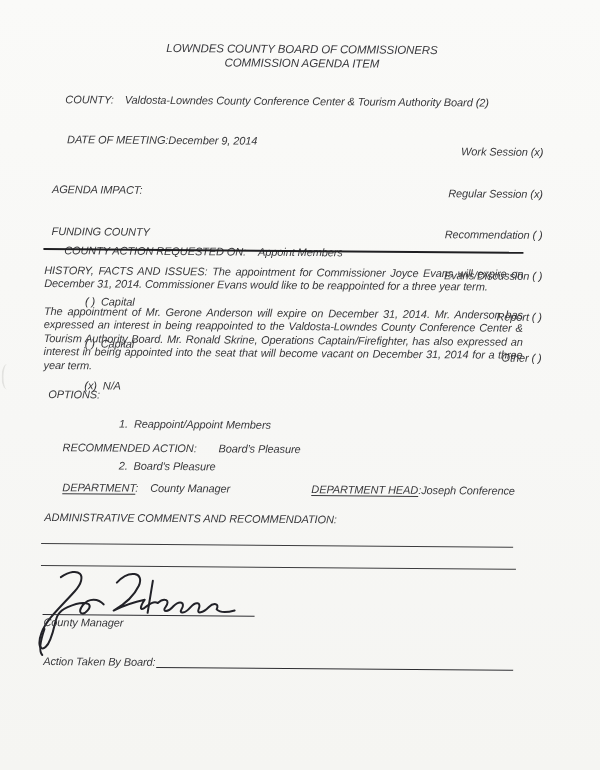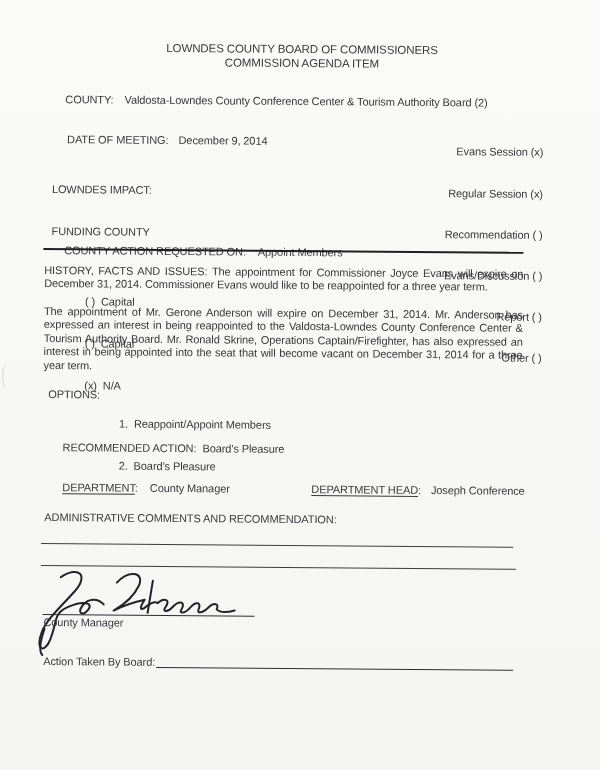--- a/index.html
+++ b/index.html
@@ -1,20 +1,20 @@
 <!DOCTYPE html>
 <html><head>
 <meta charset="utf-8">
 <style>
   html, body { margin:0; padding:0; background:#e9e9e7; }
   .paper {
     position:relative; width:600px; height:770px; overflow:hidden;
     background:linear-gradient(180deg,#fafaf8 0%, #f7f7f5 55%, #f5f5f2 100%);
     font-family:"Liberation Sans","DejaVu Sans",sans-serif;
-    color:#38383b; font-size:11px; letter-spacing:-0.1px;
+    color:#38383b; font-size:11px; letter-spacing:-0.1px;font-style:italic;
   }
   .tilt { position:absolute; inset:0; transform:rotate(0.45deg); transform-origin:50% 40%; }
   .abs { position:absolute; }
   p { margin:0; }
   .center { left:0; right:0; text-align:center; }
   .doc-title { top:42px; font-size:11.5px; line-height:14px; color:#3a3a3e; }
   .subject-row { top:83px; left:46px; white-space:pre; }
   .session-list { top:117px; right:58px; text-align:right; line-height:13.7px; white-space:pre; }
   .date-row { top:123px; left:48px; white-space:pre; }
   .budget-block { top:156px; left:51px; line-height:14px; white-space:pre; }
@@ -34,22 +34,22 @@
   .blank-line { border-top:1.5px solid #3c3c3e; height:0; }
   .bl1 { top:545px; left:43px; width:472px; }
   .bl2 { top:567px; left:43px; width:475px; }
   .sig-svg { top:569px; left:33px; overflow:visible; }
   .sig-line { top:616px; left:45px; width:212px; border-top:1.5px solid #2c2c30; height:0; }
   .sig-title { top:618px; left:46px; }
   .action-row { top:655px; left:46px; width:470px; display:flex; align-items:flex-end; }
   .action-row .lbl { white-space:pre; }
   .fill-line { flex:1; border-bottom:1.4px solid #2c2c30; height:13px; margin-left:1px; }
   .gap-11 { margin-left:11px; }
-  .gap-10 { margin-left:10px; }
-  .gap-6  { margin-left:6px;text-align:right; }
+  .gap-10 { }
+  .gap-6  { margin-left:22px;text-align:right; }
   .gap-12 { margin-left:12px; }
   .edge-mark {
     top:366px; left:2px; width:10px; height:26px;
     border-left:2px solid #dededb; border-radius:50%; opacity:.8;
   }
 </style>
 </head>
 <body>
 
 <div class="paper">
@@ -58,34 +58,34 @@
     <div class="abs center doc-title">
       <div>LOWNDES COUNTY BOARD OF COMMISSIONERS</div>
       <div>COMMISSION AGENDA ITEM</div>
     </div>
 
     <div class="abs subject-row">
       <span>COUNTY:</span><span class="gap-11">Valdosta-Lowndes County Conference Center &amp; Tourism Authority Board (2)</span>
     </div>
 
     <div class="abs session-list">
-      <div>Evans Session (x)</div>
+      <div>Work Session (x)</div>
       <div>Regular Session (x)</div>
       <div>Recommendation ( )</div>
       <div>Evans/Discussion ( )</div>
       <div>Report ( )</div>
       <div>Other ( )</div>
     </div>
 
     <div class="abs date-row">
       <span>DATE OF MEETING:</span><span class="gap-10">December 9, 2014</span>
     </div>
 
     <div class="abs budget-block">
-      <div>LOWNDES IMPACT:</div>
+      <div>AGENDA IMPACT:</div>
       <div>FUNDING COUNTY</div>
       <div class="budget-options">
         <div>( )  Capital</div>
         <div>( )  Capital</div>
         <div>(x)  N/A</div>
       </div>
     </div>
 
     <div class="abs county-action">
       <span>COUNTY ACTION REQUESTED ON:</span><span class="gap-12">Appoint Members</span>

